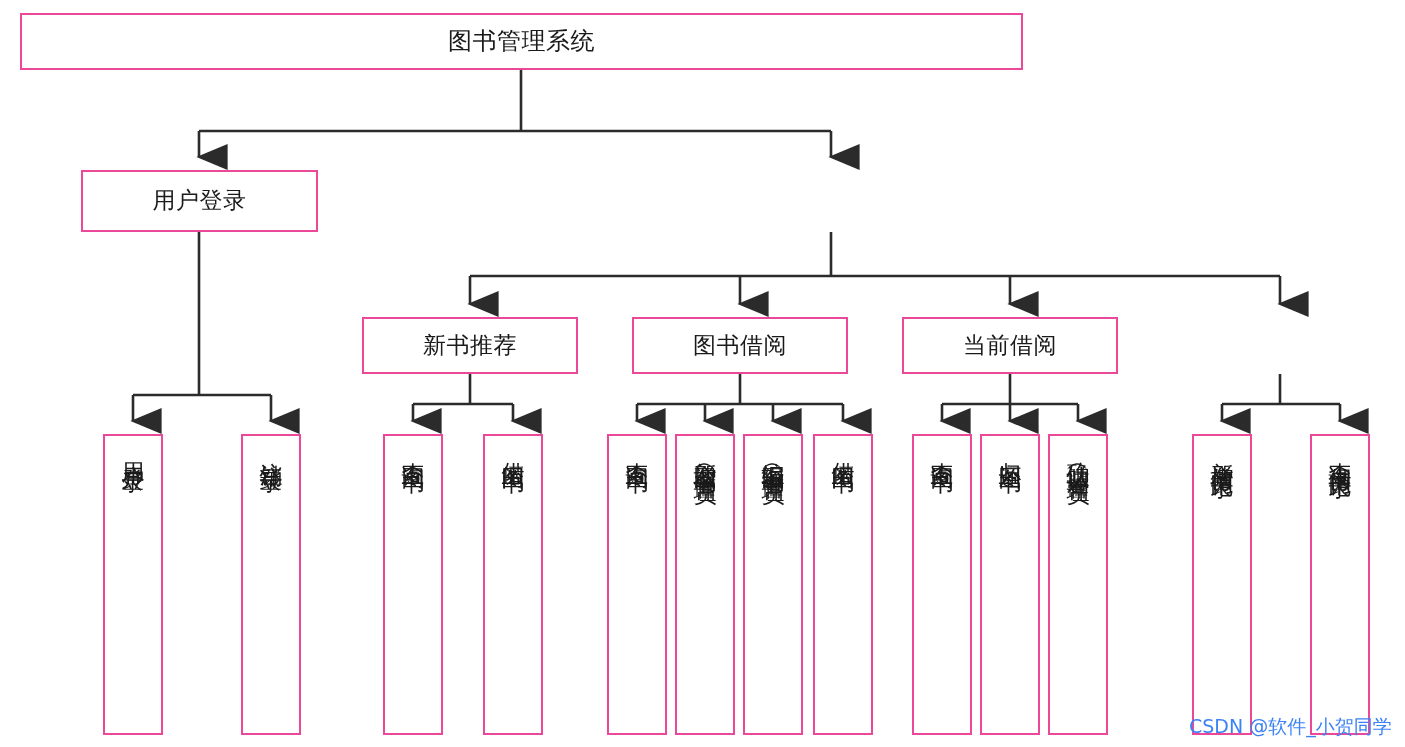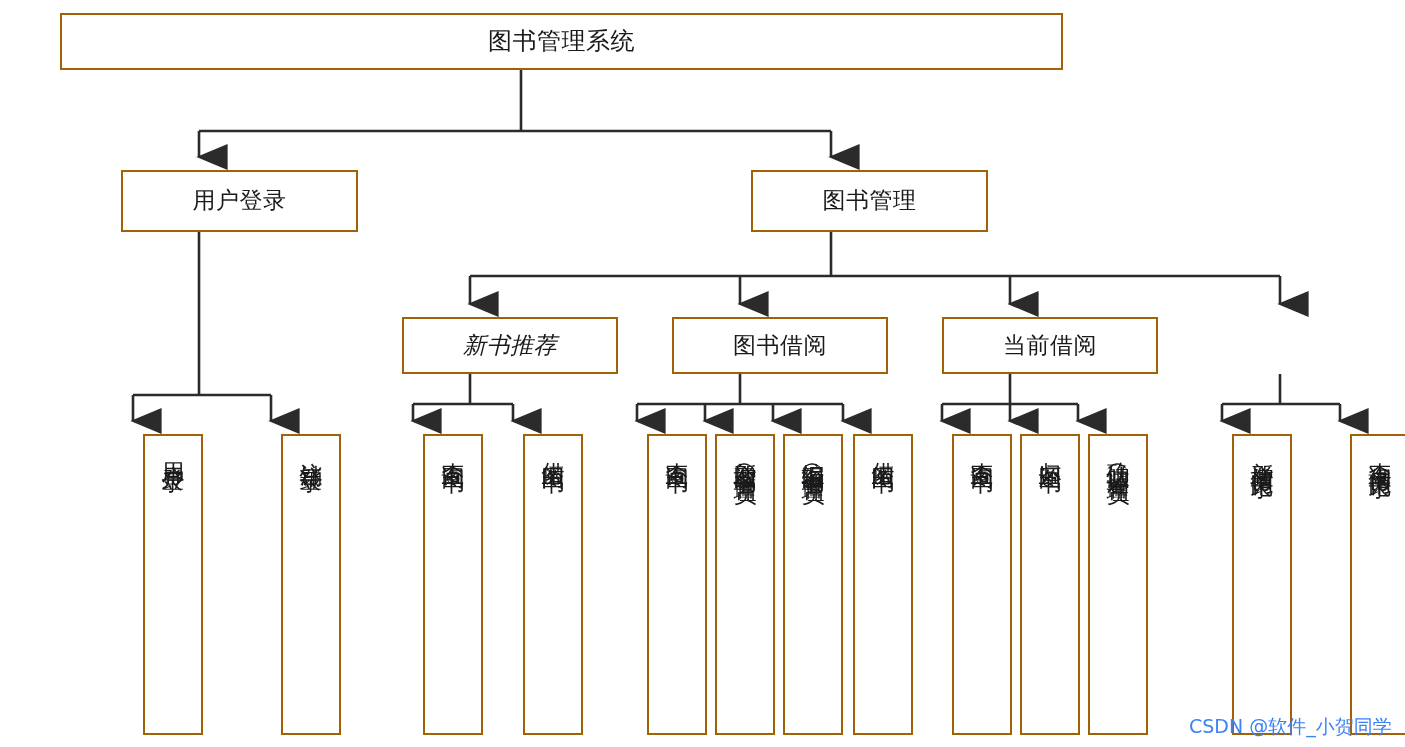--- a/index.html
+++ b/index.html
@@ -23,26 +23,25 @@
     left: 0;
     top: 0;
     width: 1405px;
     height: 747px;
     pointer-events: none;
   }
   .node {
     position: absolute;
     box-sizing: border-box;
     background: #ffffff;
-    border: 2px solid #a16207;
+    border: 2px solid #ec4899;
     display: flex;
     align-items: center;
     justify-content: center;
     z-index: 2;
-    margin-left: 40px;
   }
   .node .label {
     color: #1a1a1a;
     line-height: 1.18;
     text-align: center;
     white-space: nowrap;
   }
   
   .node.horiz .label {
     font-size: 23px;
@@ -133,25 +132,22 @@
   </svg>
 
   <div class="node horiz root" style="left:20px; top:13px; width:1003px; height:57px;">
     <span class="label">图书管理系统</span>
   </div>
 
   <div class="node horiz" style="left:81px; top:170px; width:237px; height:62px;">
     <span class="label">用户登录</span>
   </div>
 
-  <div class="node horiz" style="left:711px; top:170px; width:237px; height:62px;">
-    <span class="label">图书管理</span>
-  </div>
-
-  <div class="node horiz" style="left:362px; top:317px; width:216px; height:57px;font-style:italic;">
+
+  <div class="node horiz" style="left:362px; top:317px; width:216px; height:57px;">
     <span class="label">新书推荐</span>
   </div>
 
   <div class="node horiz" style="left:902px; top:317px; width:216px; height:57px;">
     <span class="label">当前借阅</span>
   </div>
 
   <div class="node horiz" style="left:632px; top:317px; width:216px; height:57px;">
     <span class="label">图书借阅</span>
   </div>

